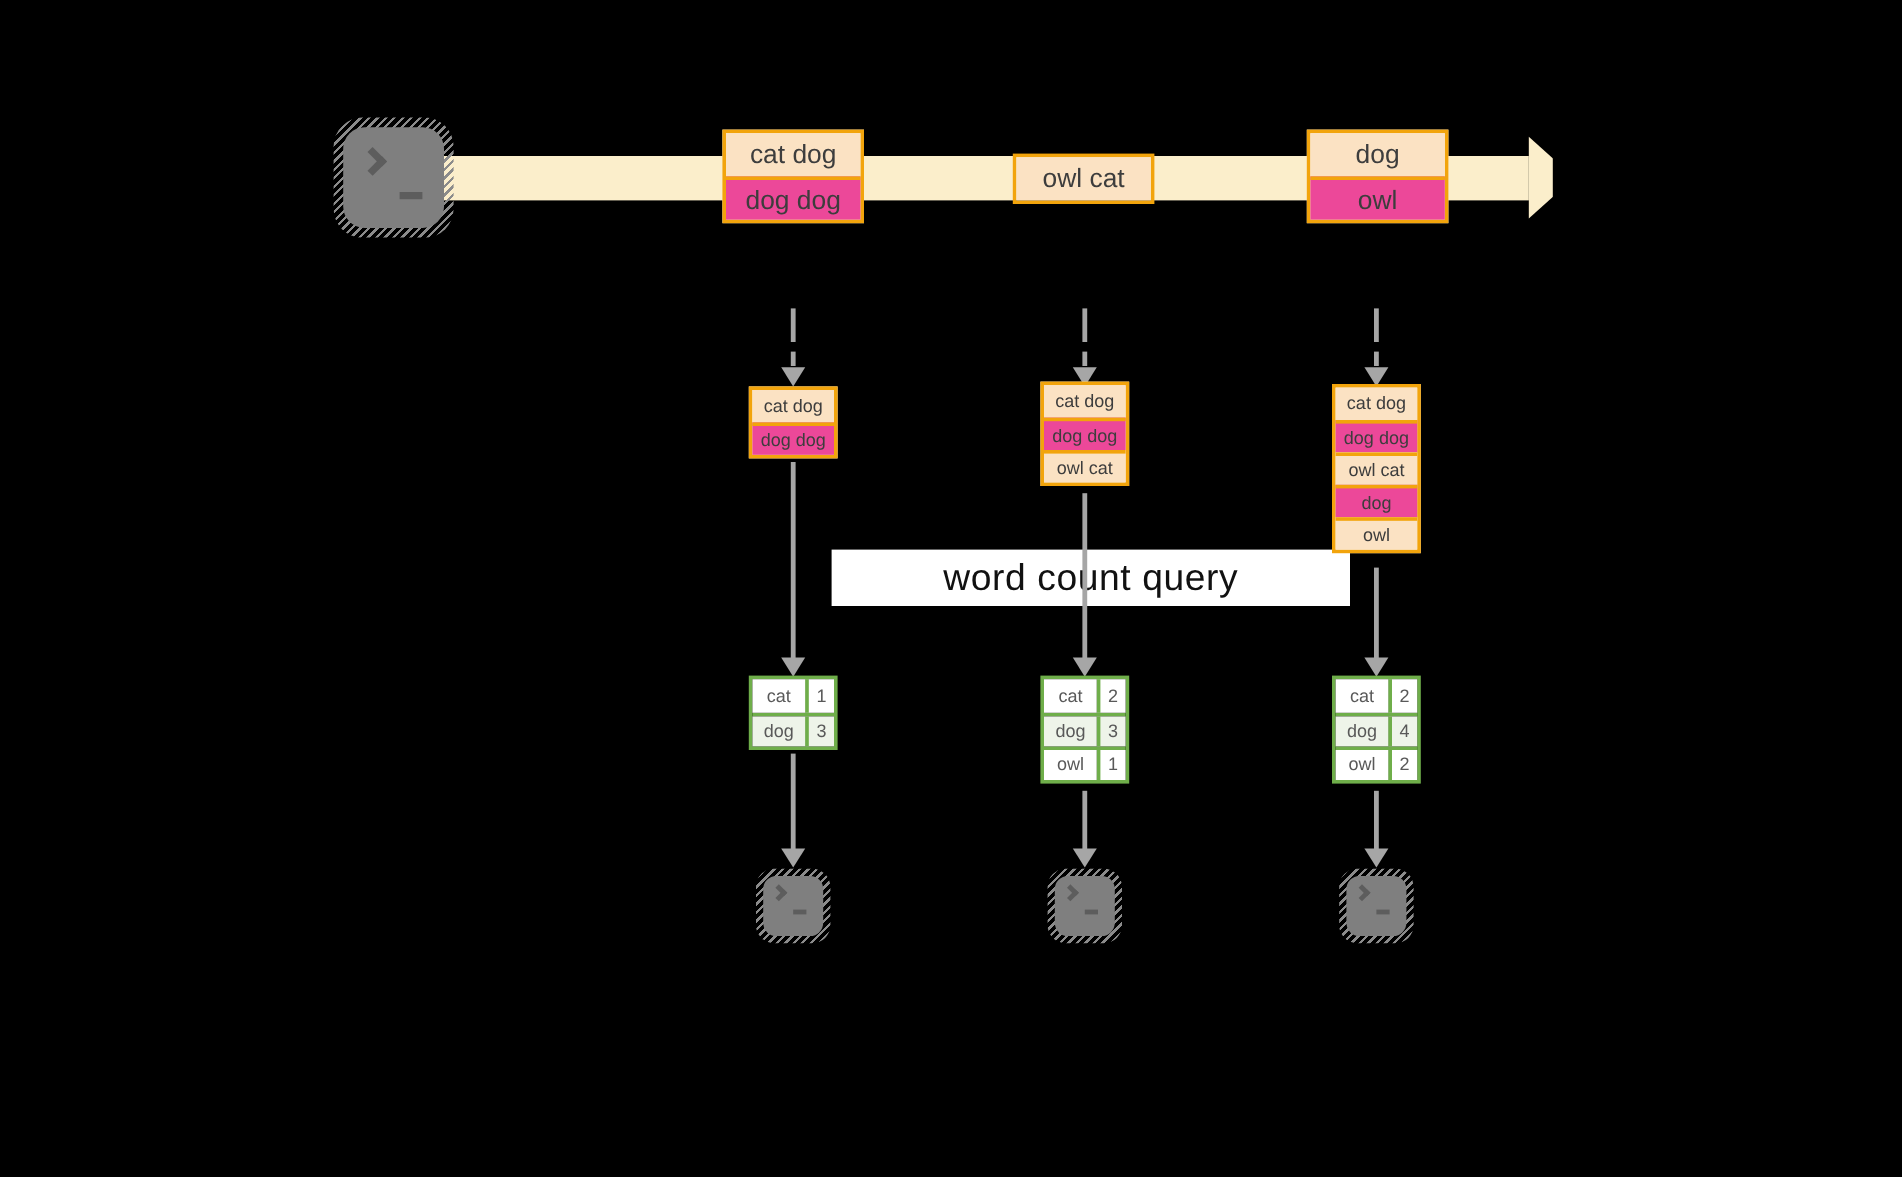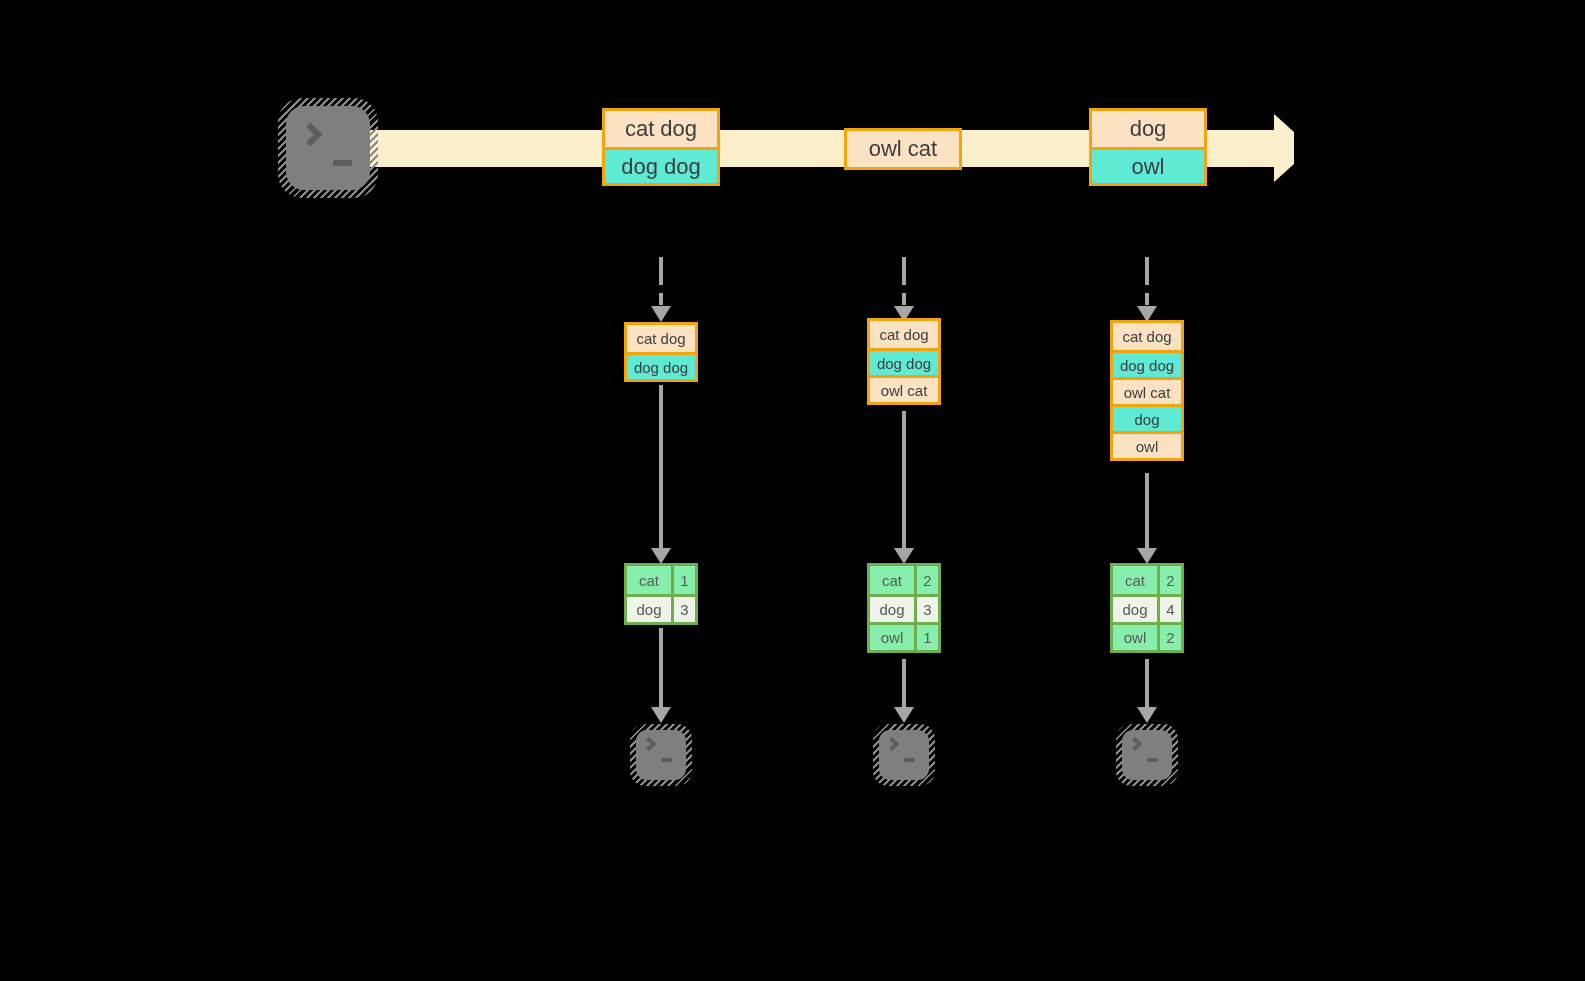--- a/index.html
+++ b/index.html
@@ -30,21 +30,21 @@
   .term-sm .chev{left:14px;top:15px;width:10px;height:10px;border-top-width:4px;border-right-width:4px;}
   .tdash{position:absolute;background:#5d5d5d;}
   .term-lg .tdash{left:55px;top:62px;width:19px;height:6px;}
   .term-sm .tdash{left:31px;top:34px;width:11px;height:4px;}
 
   
   .batch{position:absolute;border:3px solid #f2a40c;z-index:3;background:#fdf3e3;}
   .batch .row{display:flex;align-items:center;justify-content:center;color:#3d3d3d;}
   .batch .row + .row{border-top:3px solid #f2a40c;}
   .r-dark{background:#fbe2c3;}
-  .r-light{background:#5eead4;}
+  .r-light{background:#ec4899;}
   .batch-lg{width:118px;}
   .batch-lg .row{height:36px;font-size:22px;}
   .batch-sm{width:74px;}
   .batch-sm .row{height:27px;font-size:15px;}
 
   
   .vline{position:absolute;width:4px;background:#a6a6a6;z-index:2;}
   .vhead{position:absolute;width:0;height:0;z-index:2;
     border-left:10px solid transparent;border-right:10px solid transparent;border-top:16px solid #a6a6a6;}
 
@@ -53,21 +53,21 @@
     display:flex;align-items:center;justify-content:center;font-size:31px;color:#111;letter-spacing:.5px;}
 
   
   .ctable{position:absolute;border:3px solid #6fae4a;z-index:3;width:74px;}
   .ctable .trow{display:flex;height:28px;}
   .ctable .trow + .trow{border-top:3px solid #6fae4a;}
   .ctable .wcell{flex:0 0 44px;display:flex;align-items:center;justify-content:center;
     font-size:15px;color:#595959;}
   .ctable .ncell{flex:1;border-left:3px solid #6fae4a;display:flex;align-items:center;justify-content:center;
     font-size:15px;color:#595959;}
-  .t-dark .wcell,.t-dark .ncell{background:#86efac;}
+  .t-dark .wcell,.t-dark .ncell{background:#ffffff;}
   .t-light .wcell,.t-light .ncell{background:#eef4e9;}
 </style>
 </head>
 <body>
 
 <div class="canvas">
 
   <div class="stream-shaft"></div>
   <div class="stream-head"></div>
 
@@ -112,20 +112,21 @@
     <div class="row r-dark">owl cat</div>
   </div>
   <div class="batch batch-sm" style="left:1110px;top:320px;">
     <div class="row r-dark">cat dog</div>
     <div class="row r-light">dog dog</div>
     <div class="row r-dark">owl cat</div>
     <div class="row r-light">dog</div>
     <div class="row r-dark">owl</div>
   </div>
 
+  <div class="query-label">word count query</div>
 
   <div class="vline" style="left:659px;top:385px;height:164px;"></div>
   <div class="vhead" style="left:651px;top:548px;"></div>
 
   <div class="vline" style="left:902px;top:411px;height:138px;"></div>
   <div class="vhead" style="left:894px;top:548px;"></div>
 
   <div class="vline" style="left:1145px;top:473px;height:76px;"></div>
   <div class="vhead" style="left:1137px;top:548px;"></div>
 

